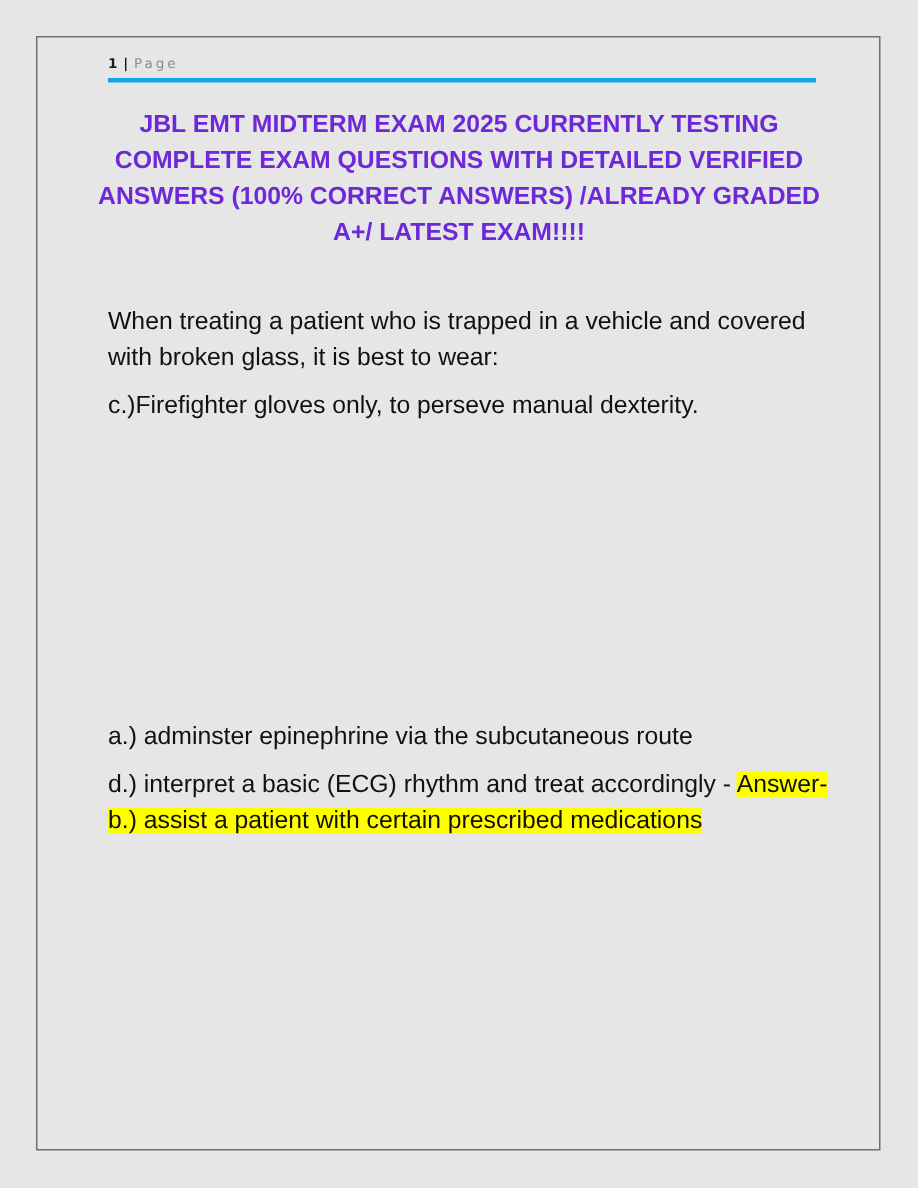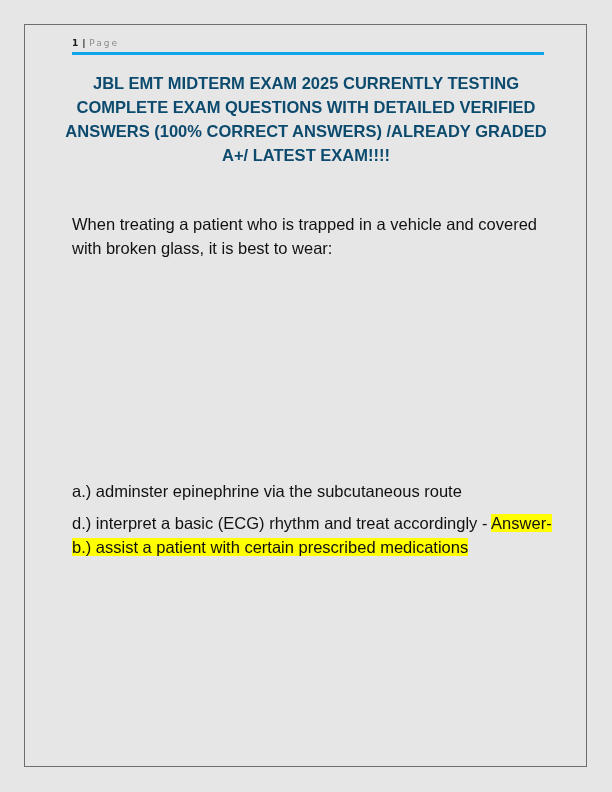--- a/index.html
+++ b/index.html
@@ -47,21 +47,21 @@
     .page-word {
       color: #8c8c8c;
       letter-spacing: 2px;
     }
     .doc-title {
       position: absolute;
       left: 60px;
       top: 71px;
       width: 492px;
       text-align: center;
-      color: #0c4a6e;
+      color: #6d28d9;
       font-weight: bold;
       font-size: 16.5px;
       line-height: 24px;
     }
     .qa-block {
       position: absolute;
       left: 72px;
       width: 480px;
       font-size: 16.5px;
       color: #111111;
@@ -74,36 +74,37 @@
       line-height: 24px;
       margin: 8px 0 0 0;
     }
     .qa-answer {
       background: #ffff00;
     }
     .qa-last {
       line-height: 24px;
       margin: 8px 0 0 0;
     }
-    #q1 { top: 212px; }
+    #q1 { top: 202px; }
     #q2 { top: 471px; }
   </style>
 </head>
 <body>
 
 <div class="page-frame"></div>
 
 <div class="page-header">
   <span class="page-num">1</span>
   <span class="page-sep">|</span>
   <span class="page-word">Page</span>
 </div>
 
 <div class="doc-title">JBL EMT MIDTERM EXAM 2025 CURRENTLY TESTING COMPLETE EXAM QUESTIONS WITH DETAILED VERIFIED ANSWERS (100% CORRECT ANSWERS) /ALREADY GRADED A+/ LATEST EXAM!!!!</div>
 
 <div class="qa-block" id="q1">
   <p class="qa-question">When treating a patient who is trapped in a vehicle and covered with broken glass, it is best to wear:</p>
+  <p class="qa-option">c.)Firefighter gloves only, to perseve manual dexterity.</p>
 </div>
 
 <div class="qa-block" id="q2">
   <p class="qa-option">a.) adminster epinephrine via the subcutaneous route</p>
   <p class="qa-last"><span>d.) interpret a basic (ECG) rhythm and treat accordingly -</span> <span class="qa-answer">Answer-b.) assist a patient with certain prescribed medications</span></p>
 </div>
 
 </body></html>

